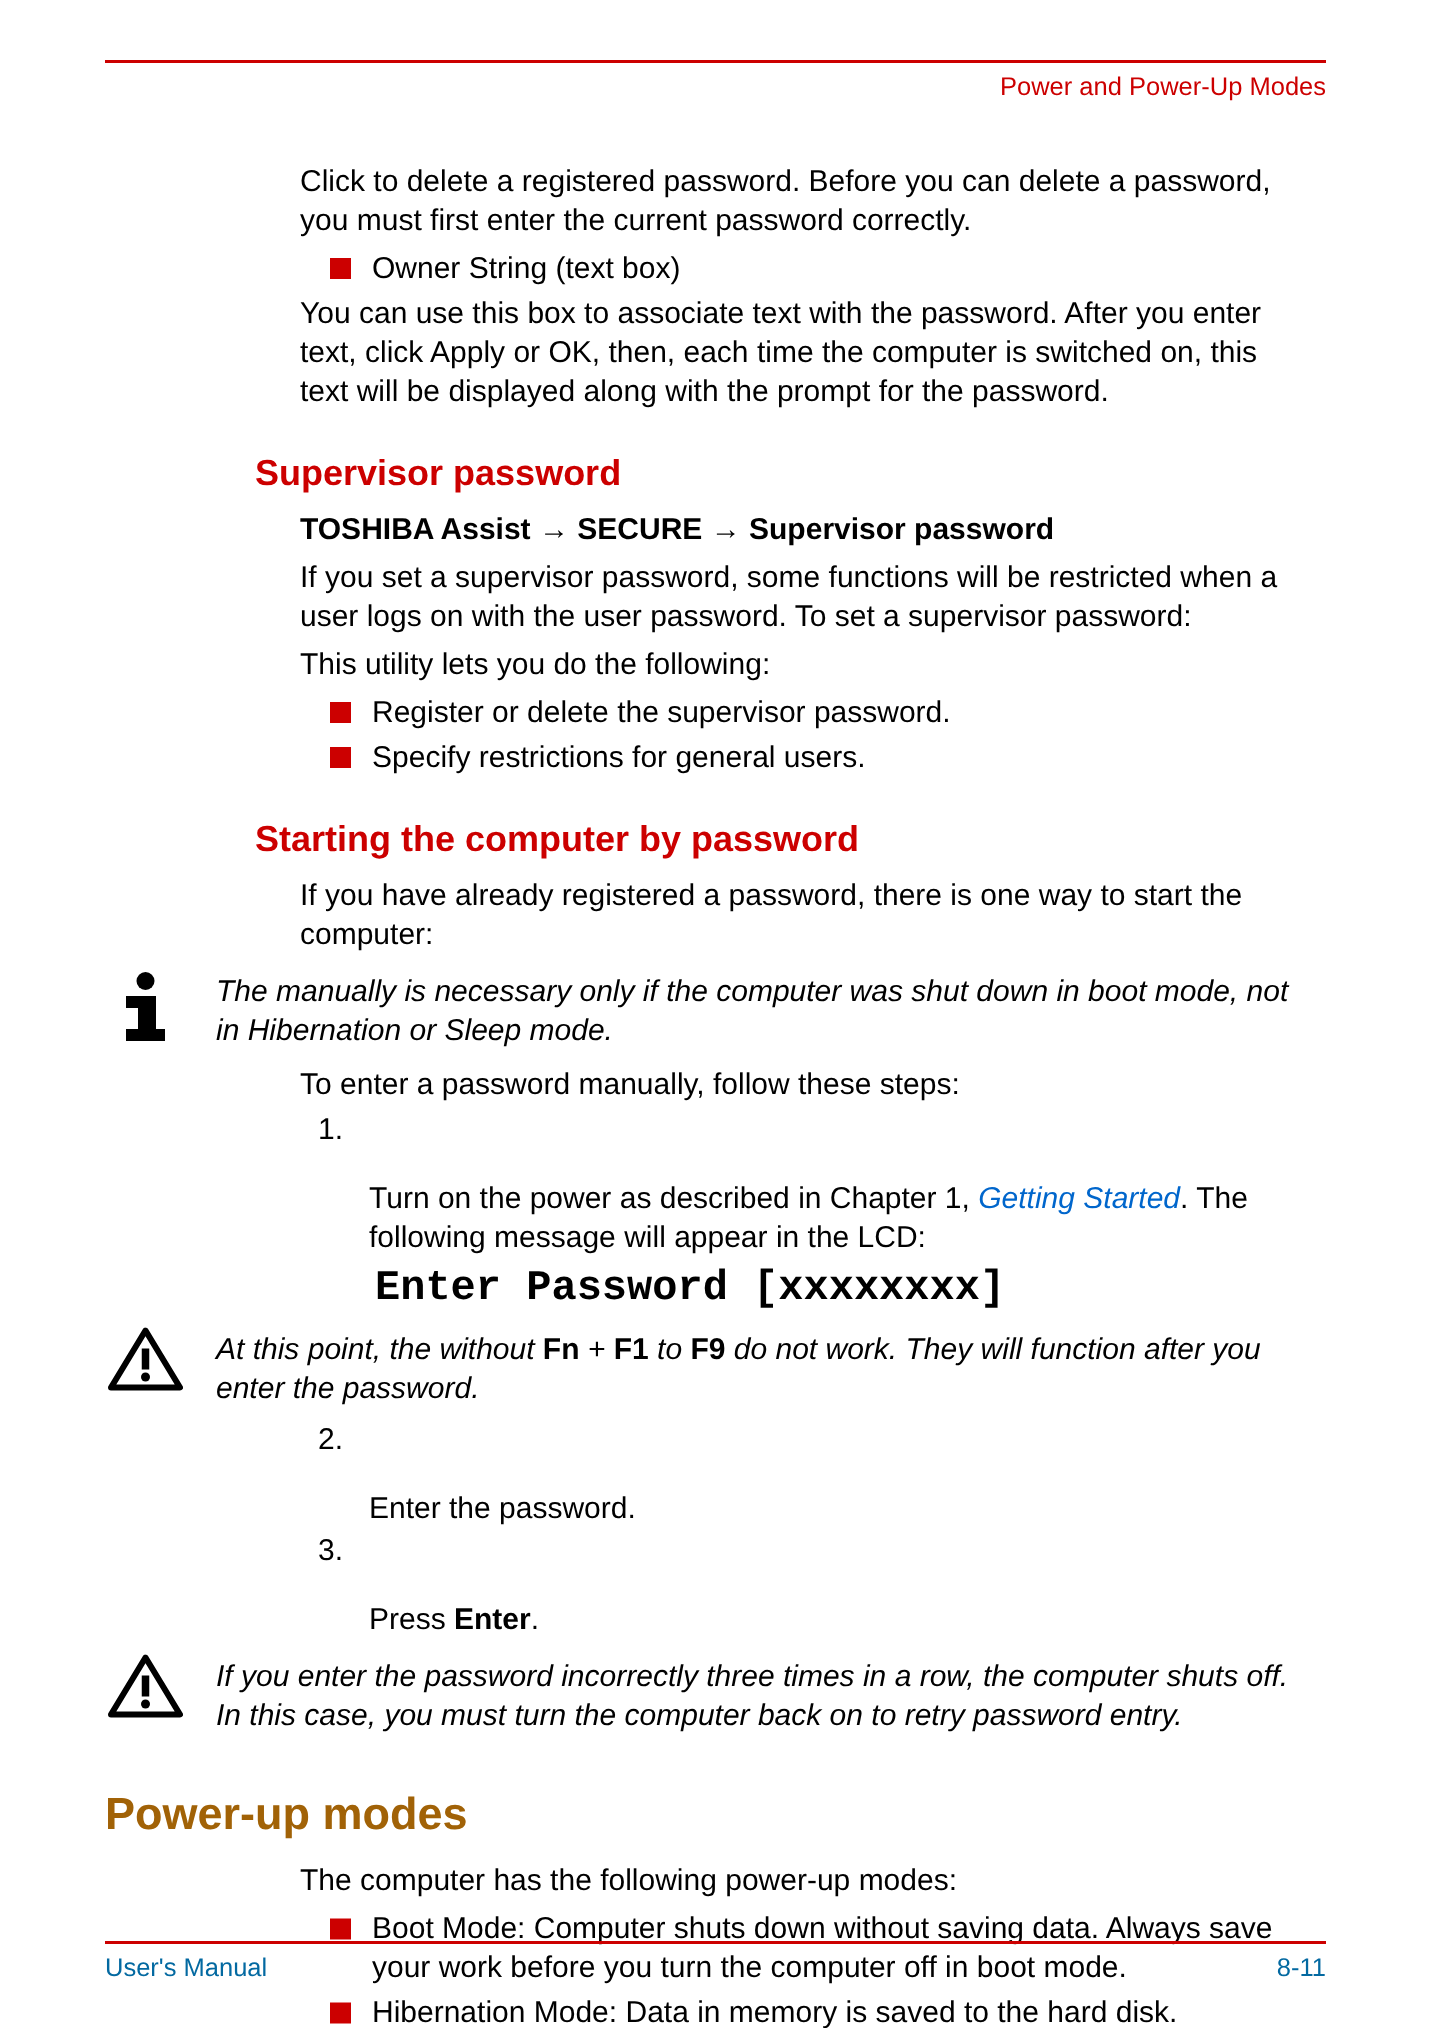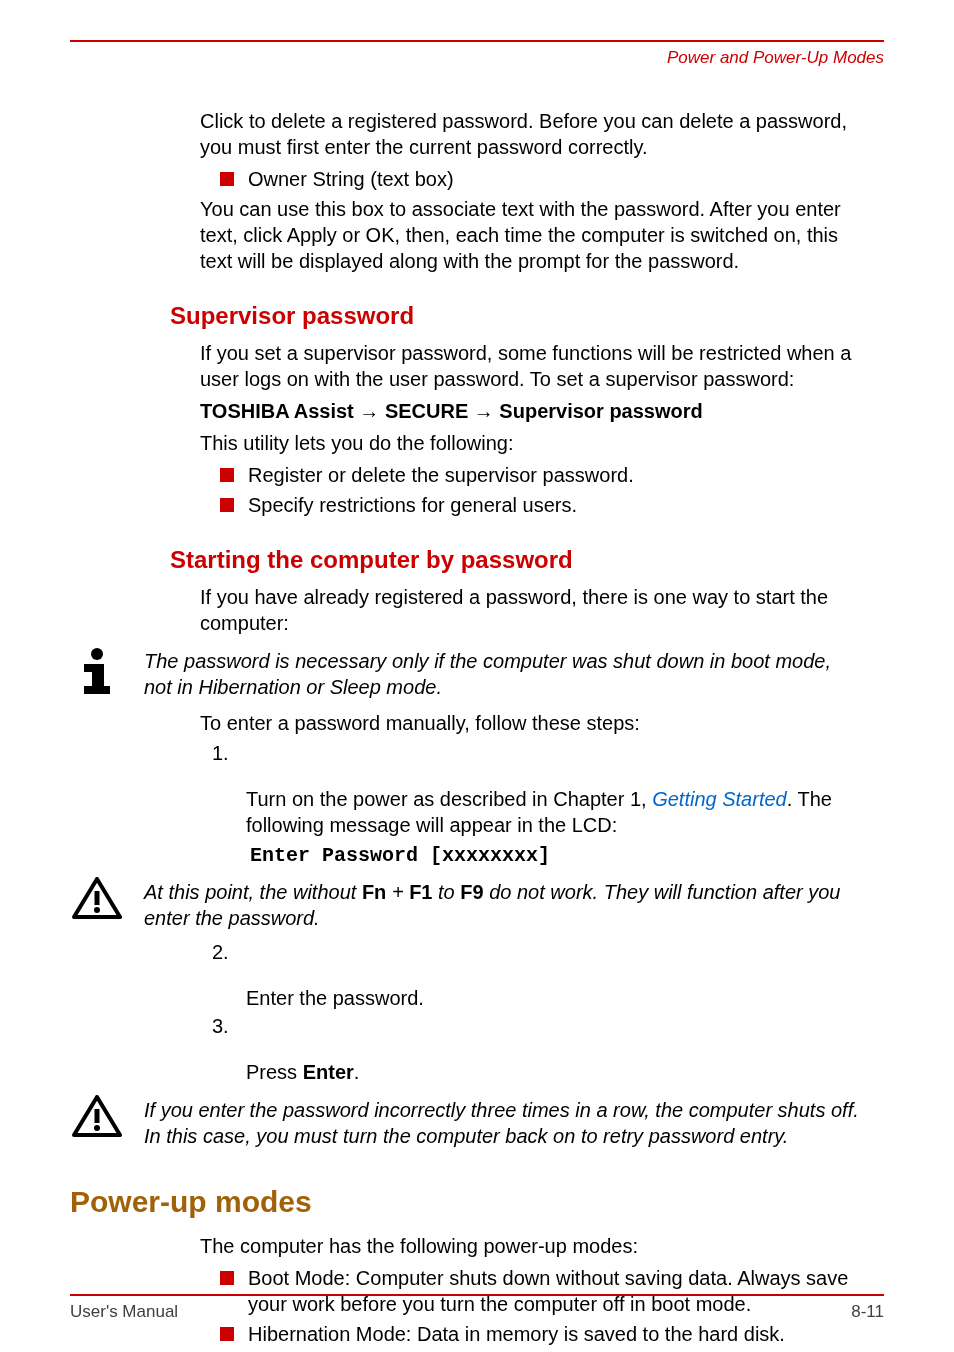--- a/index.html
+++ b/index.html
@@ -17,21 +17,20 @@
   .header-line {
     height: 2px;
     background: #c00;
     margin-bottom: 6px;
   }
   .header-text {
     text-align: right;
     color: #c00;
     font-size: 17px;
     margin-bottom: 40px;
-    font-style: italic;
   }
   .content {
     padding-left: 130px;
     padding-right: 10px;
   }
   p.body {
     font-size: 20px;
     line-height: 1.3;
     margin-bottom: 6px;
   }
@@ -105,41 +104,41 @@
   }
   .ol-text {
     font-size: 20px;
     line-height: 1.3;
     flex: 1;
     margin-top: 44px;
   }
   .mono {
     font-family: "Courier New", monospace;
     font-weight: bold;
-    font-size: 20px;
+    font-size: 28px;
     margin-left: 50px;
     margin-top: 6px;
     margin-bottom: 6px;
   }
   a.link { color: #0066cc; font-style: italic; text-decoration: none; }
   .footer {
     position: absolute;
     bottom: 30px;
     left: 70px;
     right: 70px;
   }
   .footer-line {
     height: 2px;
     background: #c00;
     margin-bottom: 6px;
   }
   .footer-row {
     display: flex;
     justify-content: space-between;
-    color: #404040;
+    color: #0369a1;
     font-size: 17px;
   }
   .arrow { font-weight: bold; }
   svg { display:block; }
 </style>
 </head>
 <body>
 
 <div class="page">
   <div class="header-line"></div>
@@ -148,24 +147,24 @@
   <div class="content">
 
     <p class="body">Click to delete a registered password. Before you can delete a password, you must first enter the current password correctly.</p>
     <div class="bullet-row">
       <div class="bullet-square"></div>
       <div class="bullet-text">Owner String (text box)</div>
     </div>
     <p class="body">You can use this box to associate text with the password. After you enter text, click Apply or OK, then, each time the computer is switched on, this text will be displayed along with the prompt for the password.</p>
 
     <h2 class="section-red">Supervisor password</h2>
-    <p class="body">If you set a supervisor password, some functions will be restricted when a user logs on with the user password. To set a supervisor password:</p>
     <p class="body">
       <span class="bold">TOSHIBA Assist</span><span class="bold arrow"> → </span><span class="bold">SECURE</span><span class="bold arrow"> → </span><span class="bold">Supervisor password</span>
     </p>
+    <p class="body">If you set a supervisor password, some functions will be restricted when a user logs on with the user password. To set a supervisor password:</p>
     <p class="body">This utility lets you do the following:</p>
     <div class="bullet-row">
       <div class="bullet-square"></div>
       <div class="bullet-text">Register or delete the supervisor password.</div>
     </div>
     <div class="bullet-row">
       <div class="bullet-square"></div>
       <div class="bullet-text">Specify restrictions for general users.</div>
     </div>
 
@@ -174,21 +173,21 @@
 
     <div class="note-block">
       <div class="note-icon">
         <svg width="42" height="50" viewBox="0 0 42 50">
           <circle cx="21" cy="8" r="6" fill="#000"></circle>
           <rect x="8" y="18" width="20" height="8" fill="#000"></rect>
           <rect x="16" y="18" width="12" height="24" fill="#000"></rect>
           <rect x="8" y="40" width="26" height="8" fill="#000"></rect>
         </svg>
       </div>
-      <div class="note-text">The password is necessary only if the computer was shut down in boot mode, not in Hibernation or Sleep mode.</div>
+      <div class="note-text">The manually is necessary only if the computer was shut down in boot mode, not in Hibernation or Sleep mode.</div>
     </div>
 
     <p class="body">To enter a password manually, follow these steps:</p>
 
     <div class="ol-row">
       <div class="ol-num">1.</div>
       <div class="ol-text">
         <span>Turn on the power as described in Chapter 1, </span><a href="#" class="link">Getting Started</a><span>. The following message will appear in the LCD:</span>
       </div>
     </div>

